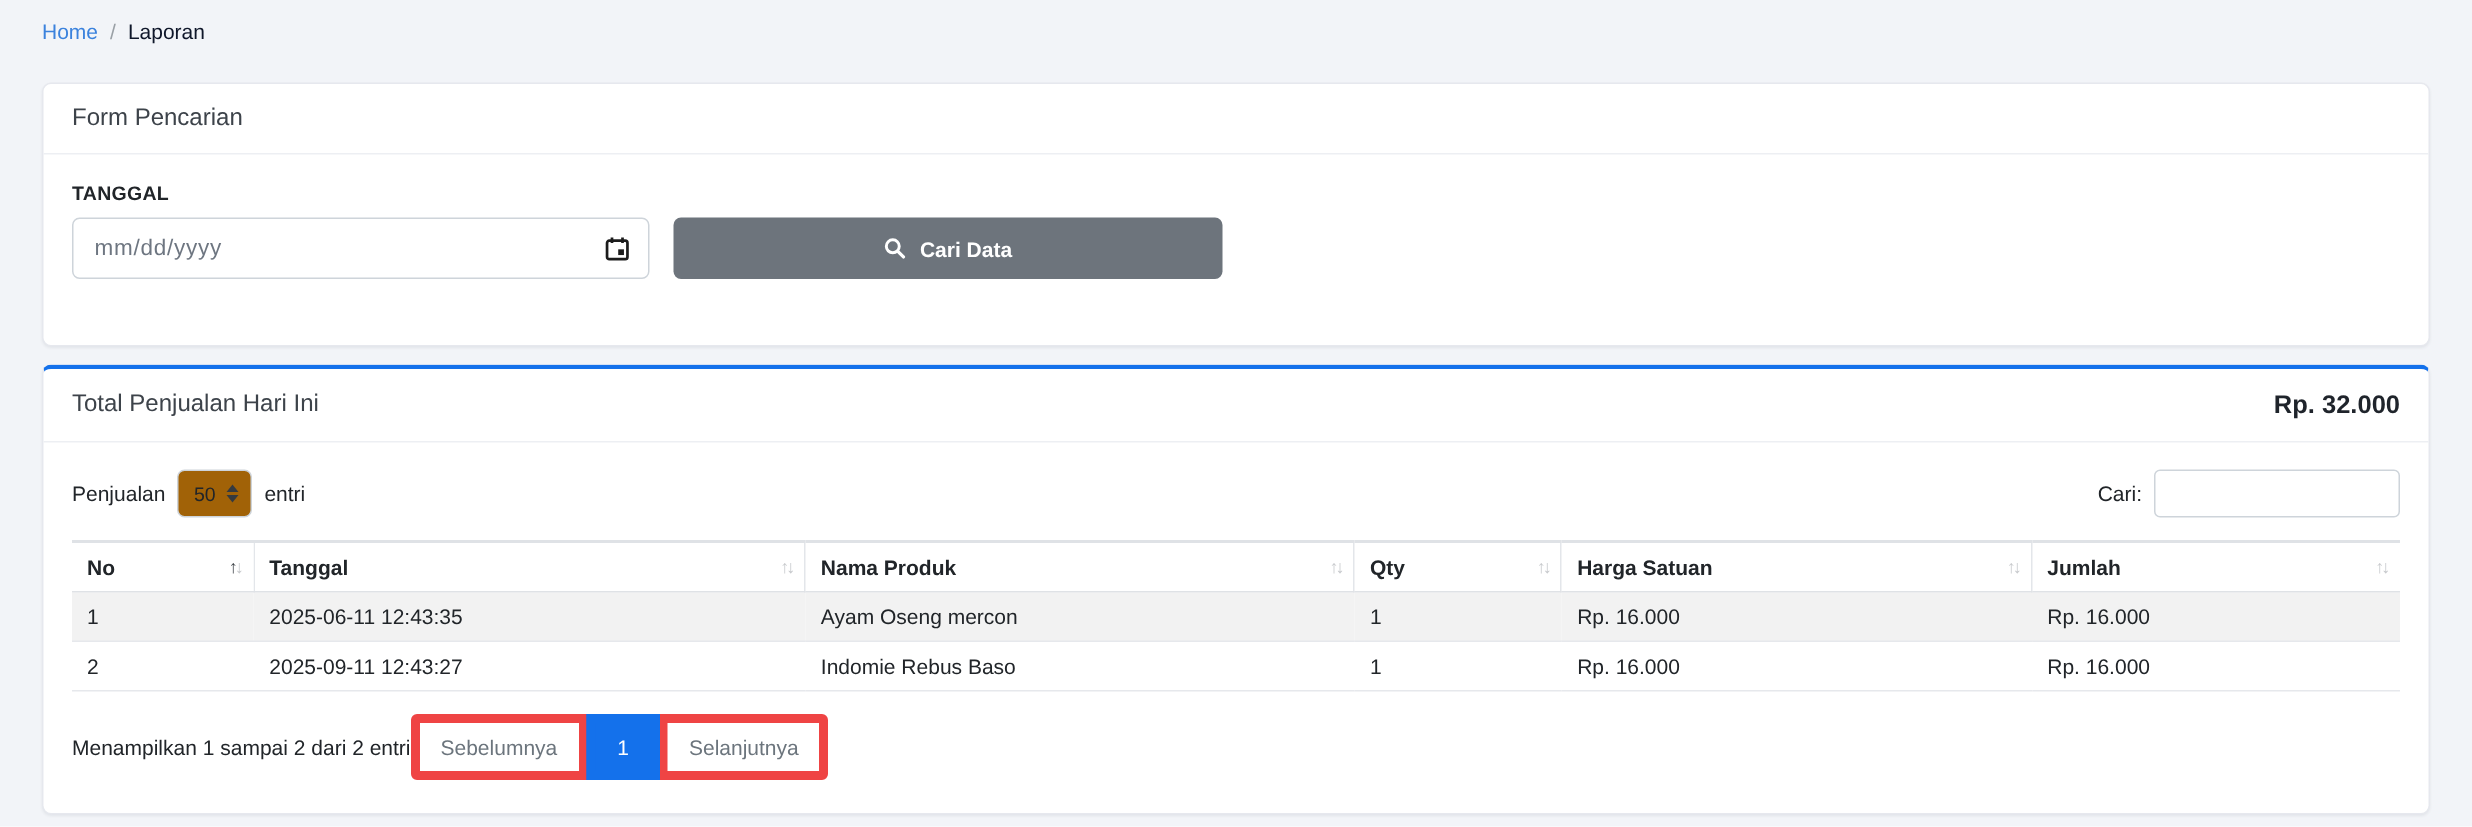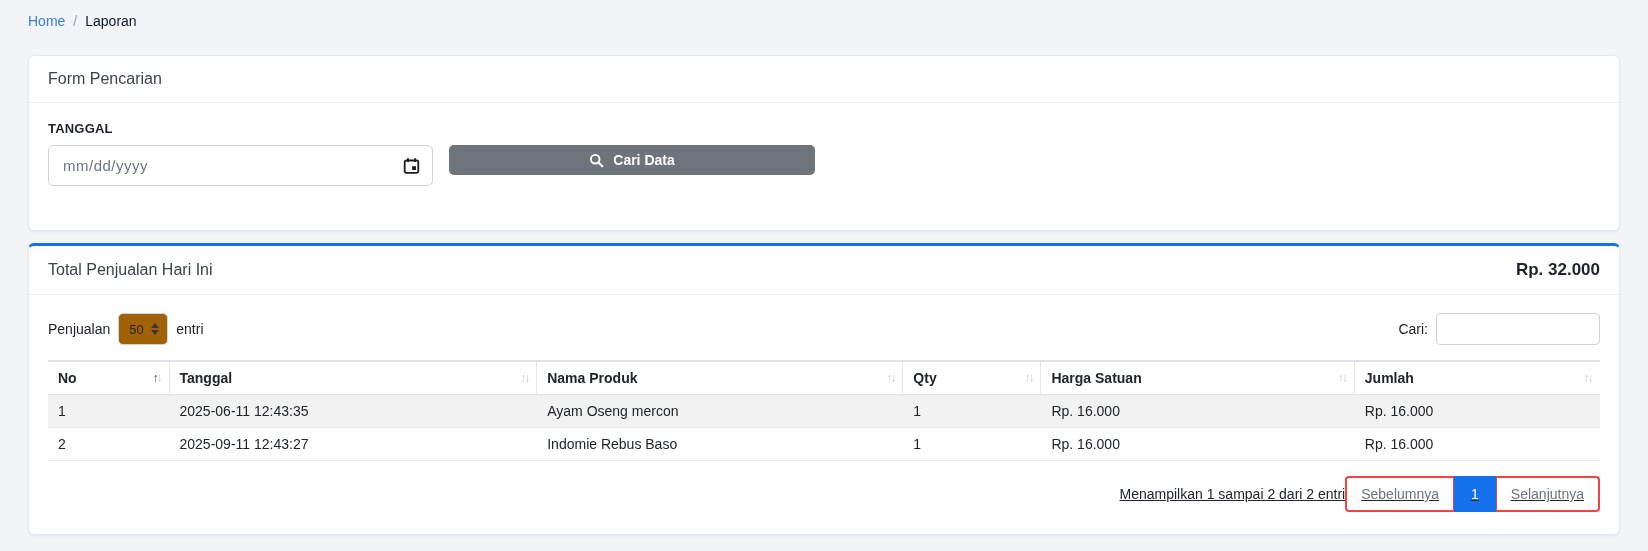--- a/index.html
+++ b/index.html
@@ -46,21 +46,21 @@
     width:100%; height:41px;
     border:1px solid #ced4da; border-radius:5px;
     padding:0 40px 0 14px;
     font-size:15px; color:#212529;
     font-family:inherit;
     background:#fff;
   }
   .date-input::placeholder { color:#6e7681; letter-spacing:.5px; }
   .cal-icon { position:absolute; right:13px; top:50%; transform:translateY(-50%); line-height:0; cursor:pointer; }
   .btn-search {
-    width:366px; height:30px;
+    width:366px; height:41px;
     background:#6d747c; color:#fff;
     border:none; border-radius:5px;
     font-size:14px; font-weight:bold; font-family:inherit;
     display:inline-flex; align-items:center; justify-content:center; gap:9px;
     cursor:pointer;
   }
 
   
   .dt-controls { display:flex; align-items:center; justify-content:space-between; margin-bottom:15px; }
   .dt-length { display:flex; align-items:center; gap:8px; font-size:14px; color:#212529; }
@@ -104,25 +104,25 @@
   table.dt th:nth-child(2){ width:23.7%; }
   table.dt th:nth-child(3){ width:23.6%; }
   table.dt th:nth-child(4){ width:8.9%; }
   table.dt th:nth-child(5){ width:20.2%; }
   table.dt th:nth-child(6){ width:15.8%; }
   .sort-icons { position:absolute; right:8px; top:50%; transform:translateY(-50%); font-size:12px; font-weight:normal; letter-spacing:-2px; }
   .sort-icons .a-up, .sort-icons .a-dn { color:#c8cacd; }
   .sort-icons.asc .a-up { color:#3a3f44; }
 
   
-  .dt-footer { display:flex; align-items:center; justify-content:flex-end; margin-top:4px; padding-bottom:4px;text-decoration:underline; }
+  .dt-footer { display:flex; align-items:center; justify-content:flex-start; margin-top:4px; padding-bottom:4px; }
   .dt-info { font-size:14px; color:#212529; }
   .pagination { display:flex; }
   .page-item {
-    border:2px solid #ef4444; background:#fff;
+    border:6px solid #ef4444; background:#fff;
     color:#6c757d; font-size:14px;
     padding:8px 14px; cursor:pointer; user-select:none;
     margin-left:-1px;
   }
   .page-item:first-child { border-radius:4px 0 0 4px; margin-left:0; }
   .page-item:last-child { border-radius:0 4px 4px 0; }
   .page-item.active { background:#1471eb; border-color:#1471eb; color:#fff; position:relative; z-index:1; padding:8px 15px; }
 </style>
 </head>
 <body>

